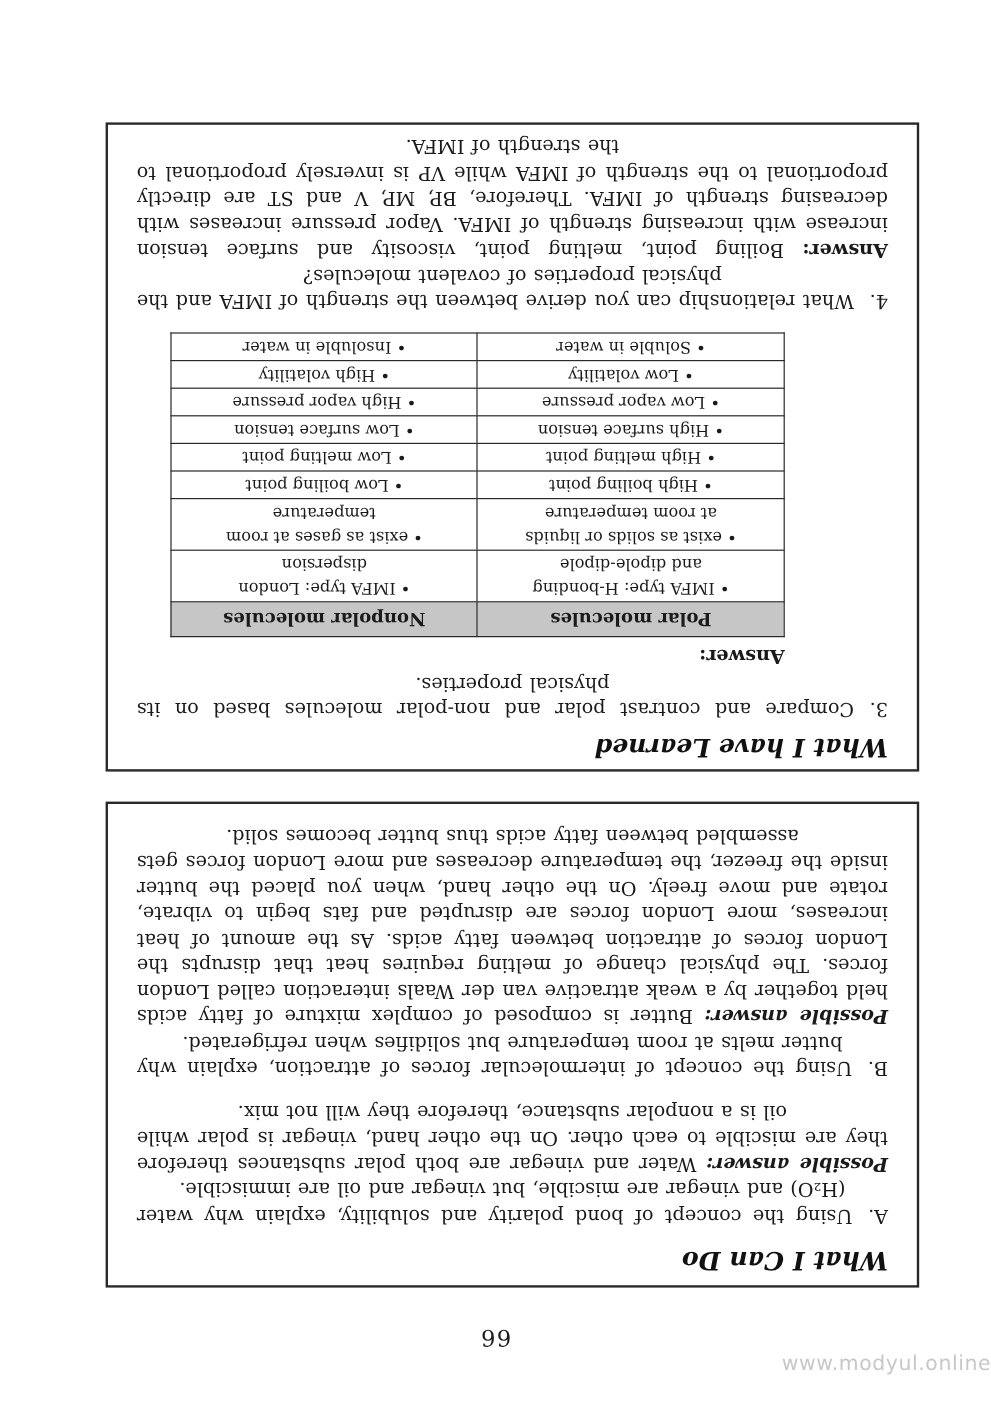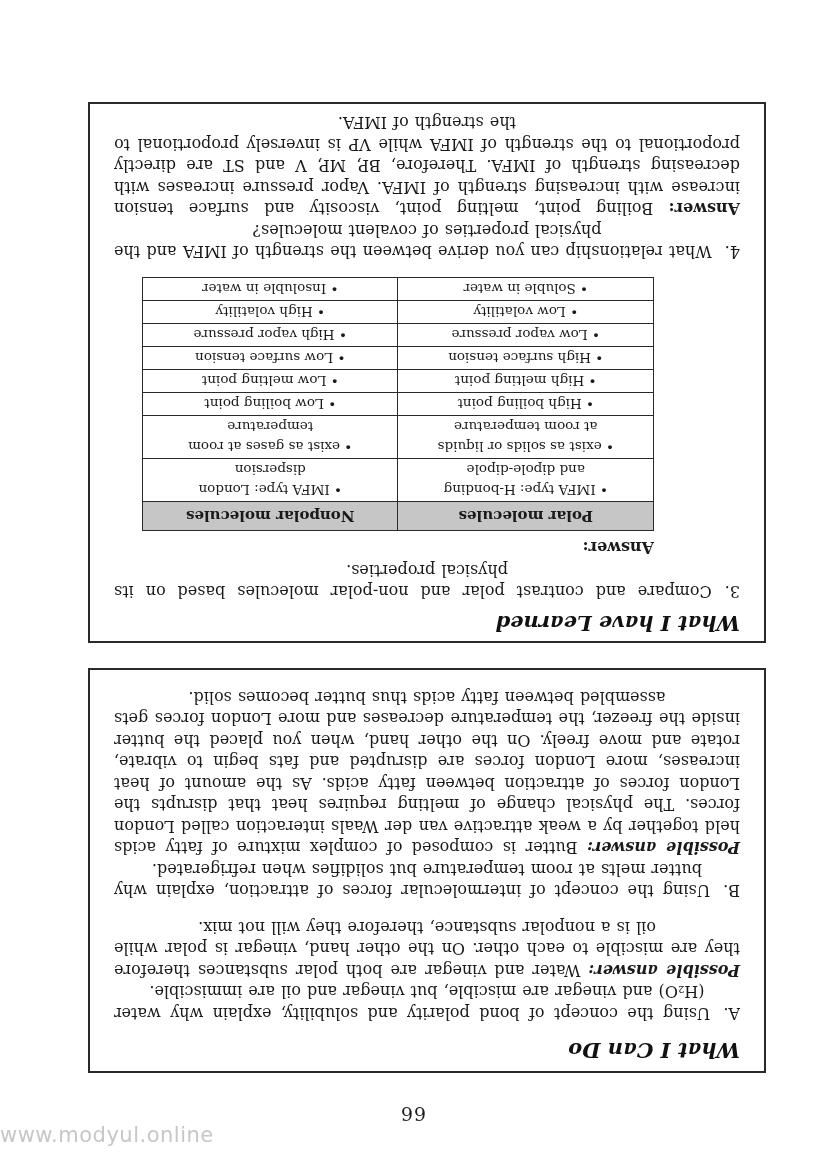--- a/index.html
+++ b/index.html
@@ -90,23 +90,23 @@
   .imfa-table td {
     font-size: 13.5px;
     line-height: 20px;
     padding: 1px 6px;
     white-space: pre-line;
   }
   .watermark {
     position: absolute;
     left: 0; right: 0;
     bottom: 22px;
-    text-align: left;
+    text-align: right;
     font-family: "DejaVu Sans", "Liberation Sans", sans-serif;
-    font-size: 21px;
+    font-size: 17px;
     letter-spacing: 0.5px;
     color: #c7c7c7;
   }
 </style>
 </head>
 <body>
 
 <div class="page">
 
   <div class="scan">

